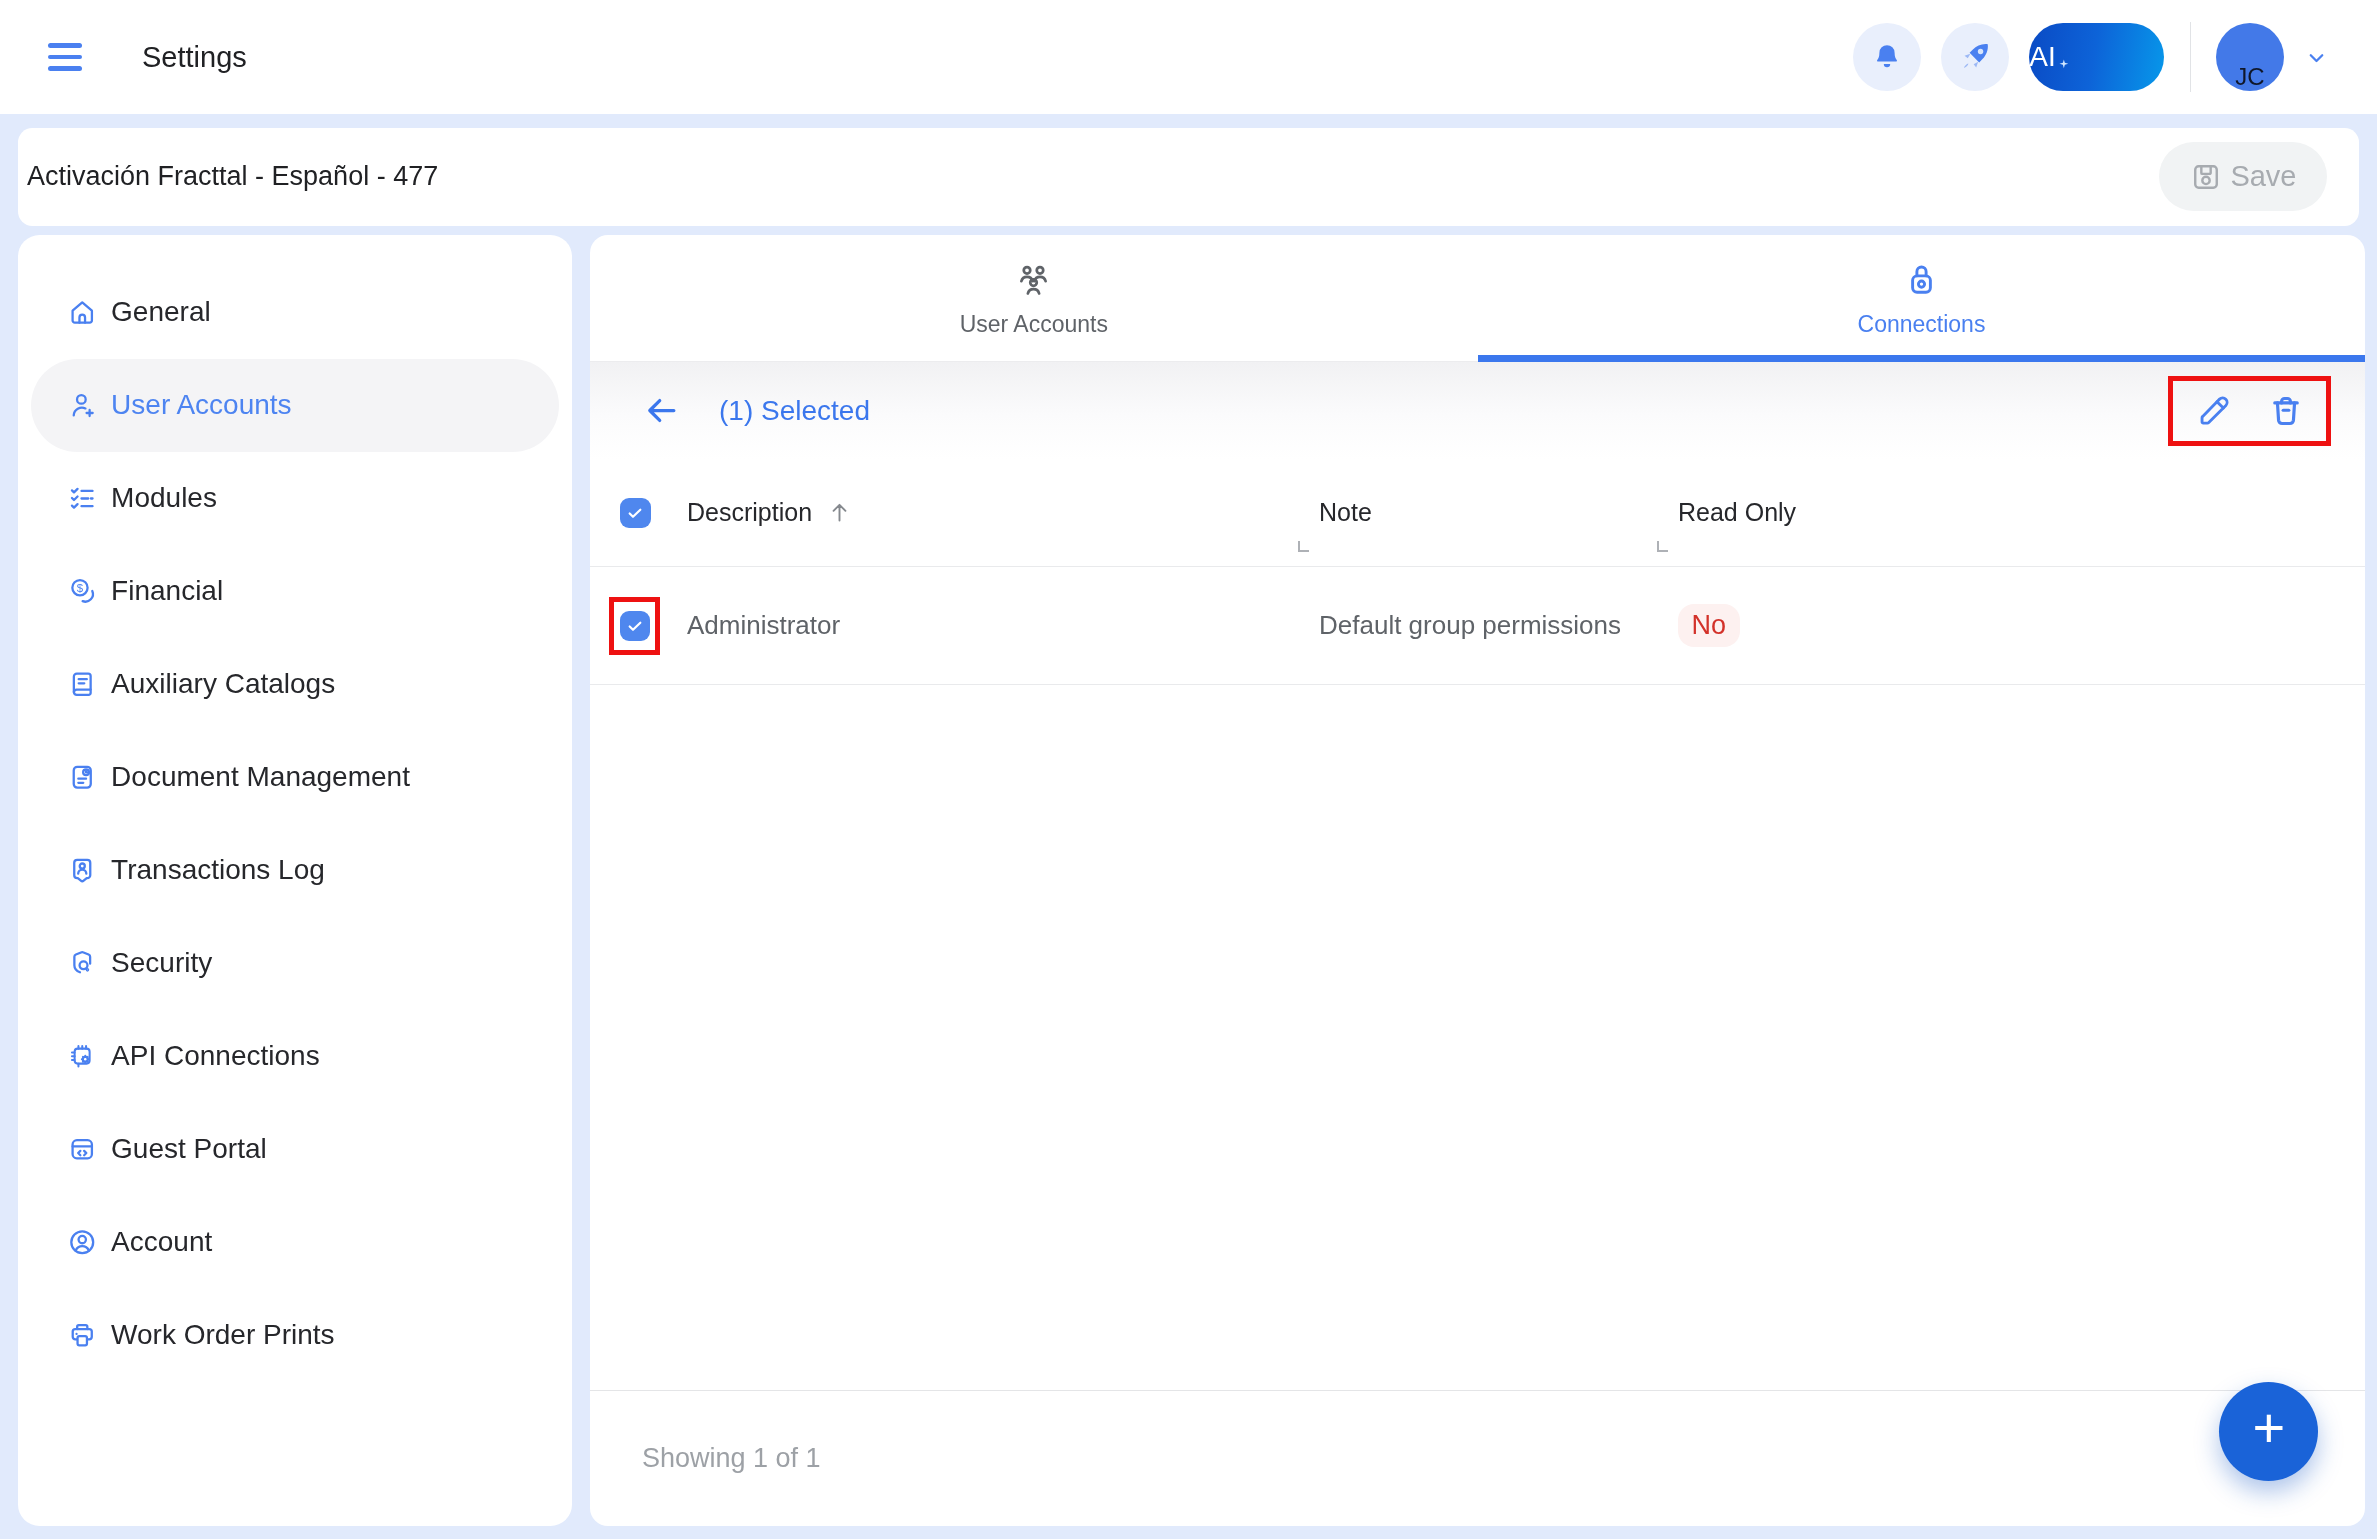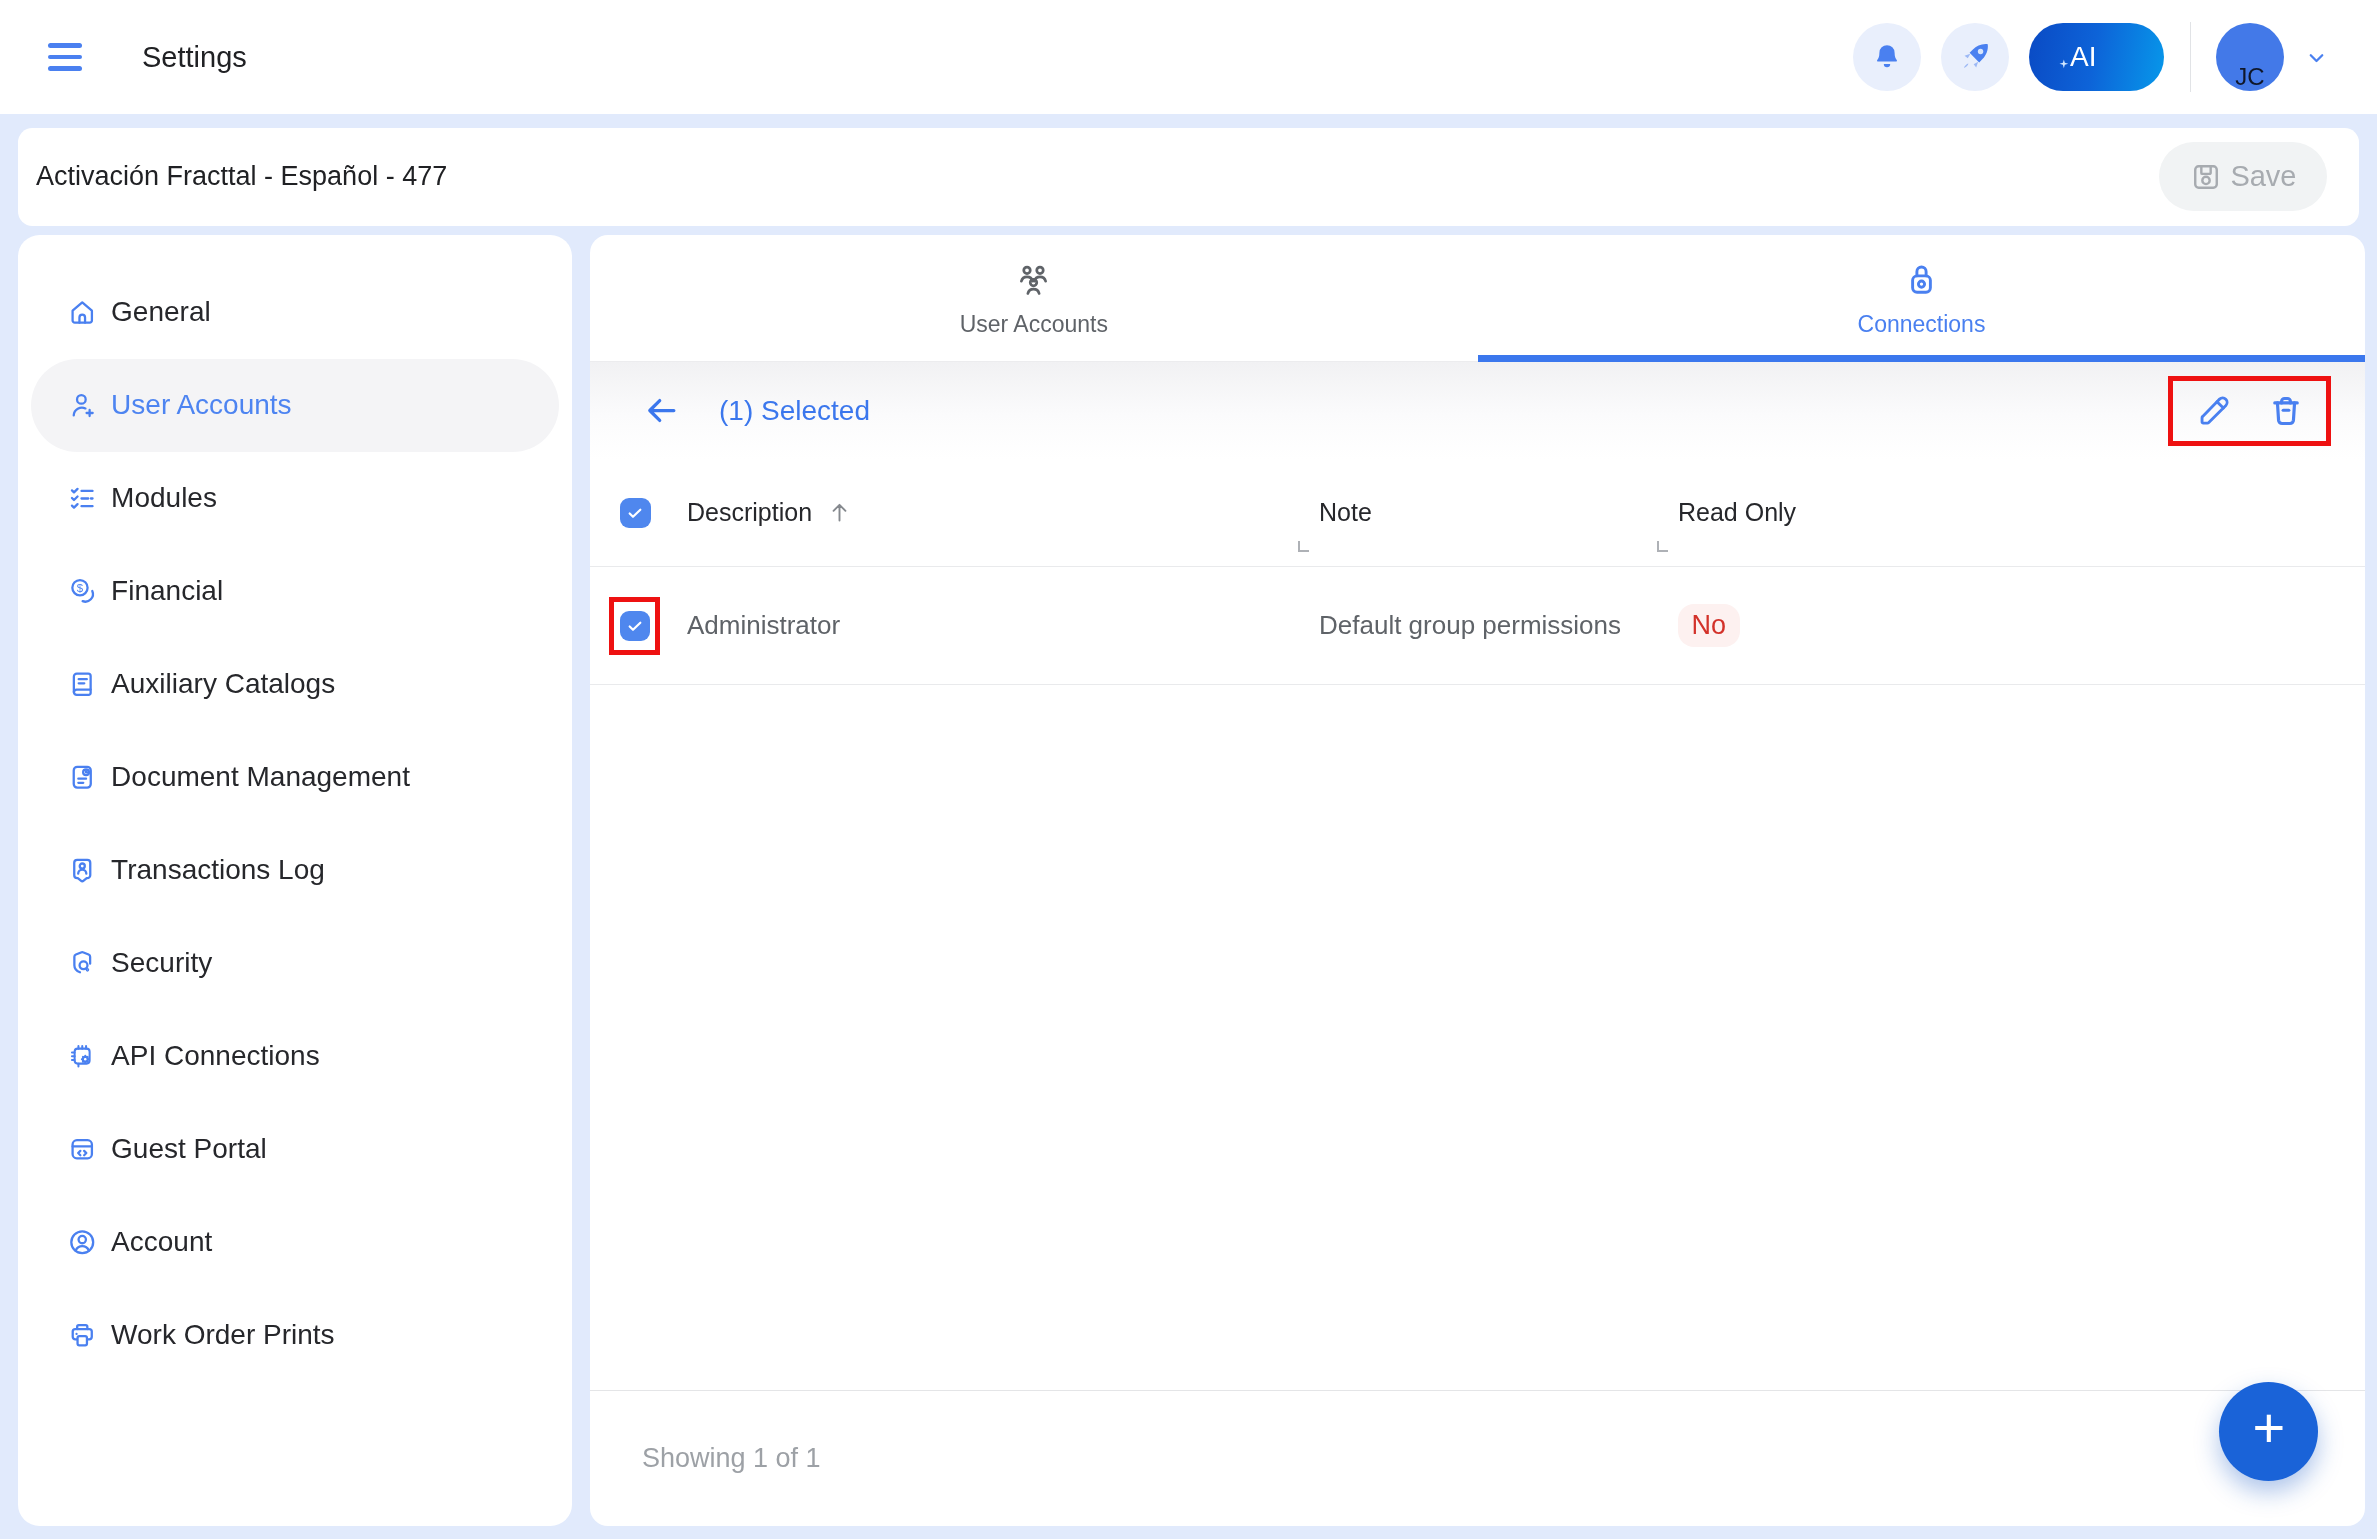--- a/index.html
+++ b/index.html
@@ -12,28 +12,28 @@
   }
   
   .topbar { height:114px; background:var(--card-bg,#fff); display:flex; align-items:center; padding:0 48px; flex:0 0 auto; }
   .hamburger { width:56px; height:56px; display:flex; flex-direction:column; justify-content:center; gap:7.2px; cursor:pointer; }
   .hamburger span { display:block; width:34px; height:4.5px; border-radius:2.7px; background:var(--accent-blue,#4a80f0); }
   .app-title { margin-left:38px; font-size:29px; color:var(--text-dark,#202124); }
   .topbar-right { margin-left:auto; display:flex; align-items:center; gap:20px; }
   .icon-circle { width:68px; height:68px; border-radius:50%; background:var(--circle-bg,#e9effc); display:flex; align-items:center; justify-content:center; cursor:pointer; }
   .ai-pill { width:135px; height:68px; border-radius:34px; position:relative; cursor:pointer;
     background:linear-gradient(100deg,var(--ai-grad-start,#0a4ac4) 0%, #0d63d8 48%, var(--ai-grad-end,#0798ea) 100%);
-    display:flex; align-items:center; justify-content:center; padding-right:27px; color:#fff; font-size:28px; }
+    display:flex; align-items:center; justify-content:flex-start; padding-right:27px; color:#fff; font-size:28px; }
   .ai-sparkle { position:absolute; left:29px; top:21.5px; width:11.7px; height:11.7px; }
   .top-divider { width:0.9px; height:70px; background:#e1e3e6; margin:0 5.4px; }
   .avatar { width:68px; height:68px; border-radius:50%; background:var(--avatar-bg,#4379e8); color:#0f172a; font-size:24px; display:flex; align-items:flex-end; justify-content:center; cursor:pointer; }
   .chev { display:flex; align-items:center; cursor:pointer; }
   
   .subheader-strip { padding:13.5px 18px 8px 18px; flex:0 0 auto; }
-  .subheader-card { height:98px; background:var(--card-bg,#fff); border-radius:14.4px; display:flex; align-items:center; padding:0 32px 0 18px; }
+  .subheader-card { height:98px; background:var(--card-bg,#fff); border-radius:14.4px; display:flex; align-items:center; padding:0 32px 0 9px; }
   .subheader-title { font-size:27px; color:var(--text-dark,#202124); }
   .save-btn { margin-left:auto; height:69px; padding:0 30.5px; border-radius:36px; border:none; cursor:default;
     background:var(--save-bg,#f1f3f4); color:var(--save-text,#a7abb0); font-size:29px; font-family:inherit;
     display:flex; align-items:center; gap:7px; }
   
   .body { flex:1; min-height:0; display:flex; gap:18px; padding:1.8px 11.7px 14.4px 18px; }
   .sidebar { width:554px; flex:0 0 auto; background:var(--card-bg,#fff); border-radius:21.5px; padding:30.5px 12.6px; overflow:hidden; }
   .side-item { height:93px; border-radius:47px; display:flex; align-items:center; gap:14px; padding-left:36px;
     font-size:28px; color:#26272b; cursor:pointer; }
   .side-item .s-ico { width:30.5px; height:30.5px; flex:0 0 auto; color:var(--accent-blue,#4a80f0); display:flex; }

